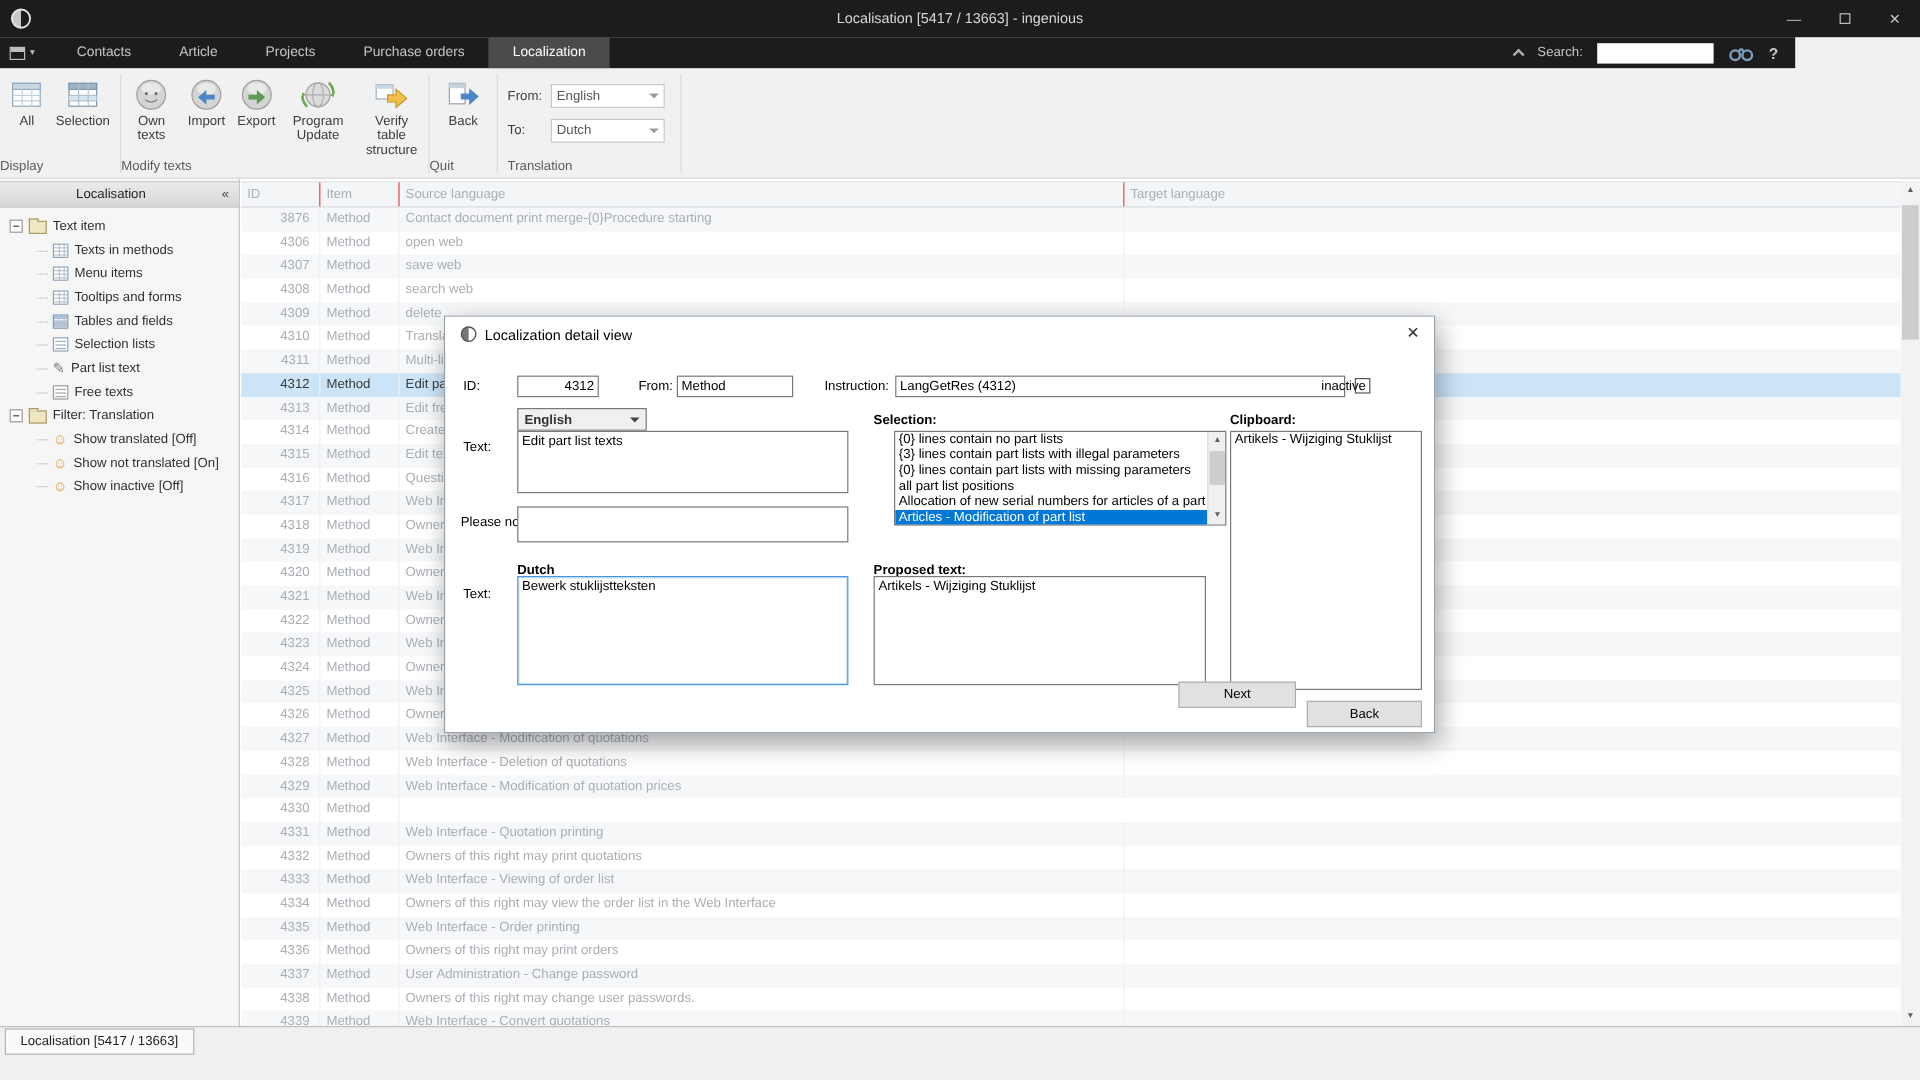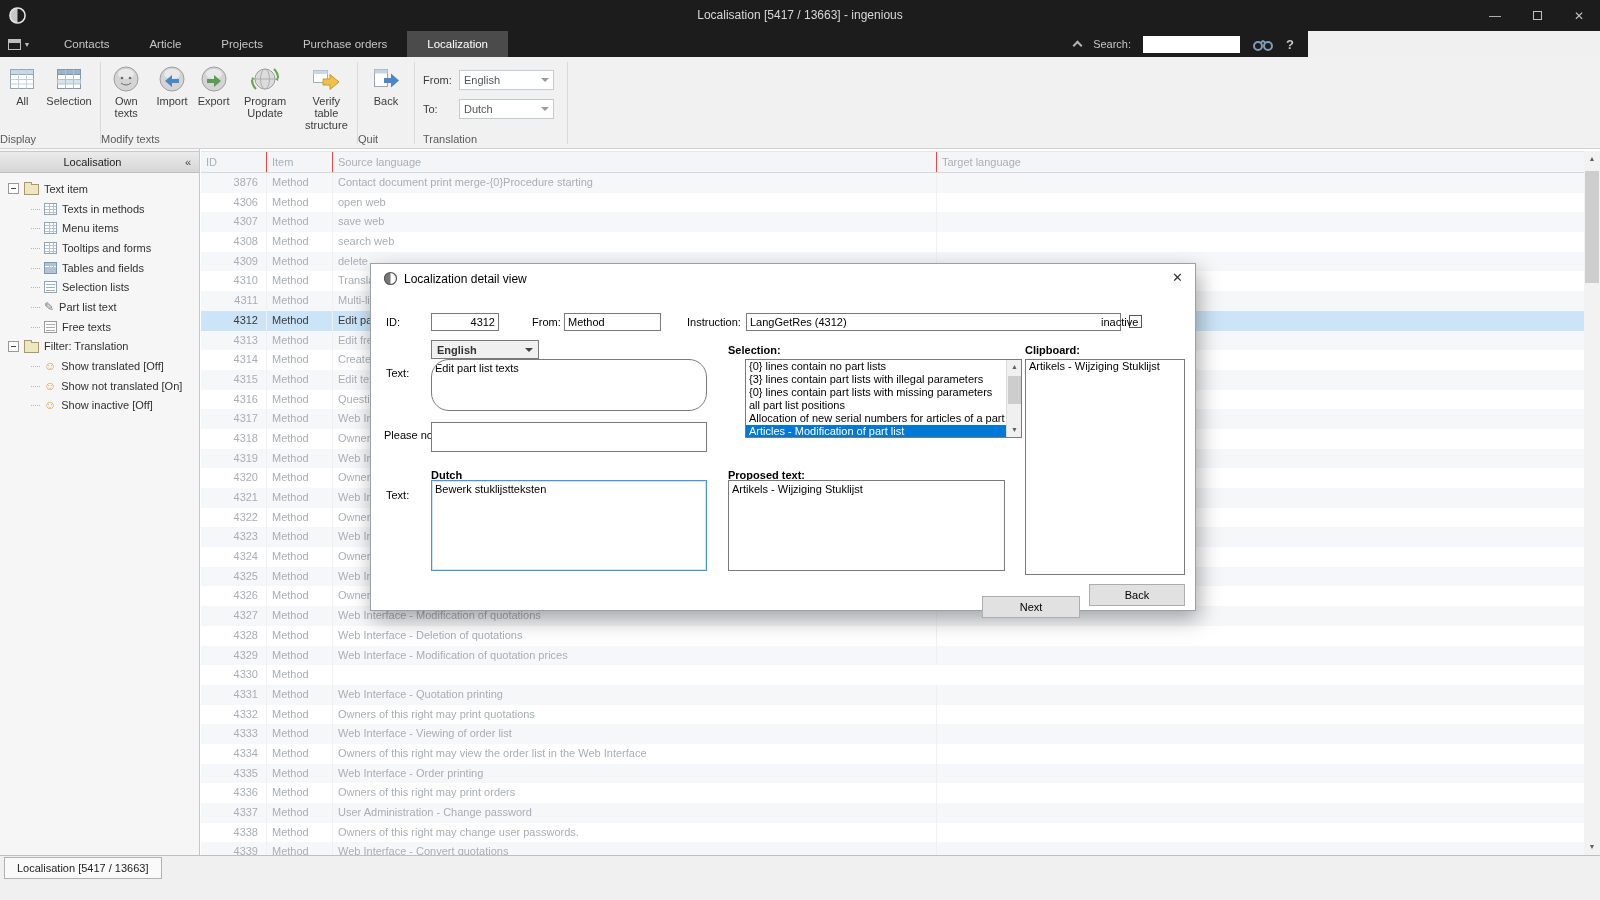--- a/index.html
+++ b/index.html
@@ -10,21 +10,21 @@
   
   .titlebar{position:absolute;left:0;top:0;width:1600px;height:31px;background:#1c1c1c}
   .logo{position:absolute;left:8px;top:6px;width:19px;height:19px}
   .win-title{position:absolute;left:0;right:0;top:0;height:31px;text-align:center;line-height:31px;
              font-size:12px;color:#d8d8d8}
   .win-controls{position:absolute;right:16px;top:0;height:31px;display:flex;align-items:center;gap:32px;color:#c0c0c0}
   .win-controls .glyph{font-size:12px;line-height:12px;cursor:default}
   .sq{width:9px;height:9px;border:1px solid #c0c0c0;display:inline-block}
 
   
-  .tabbar{position:absolute;left:0;top:31px;width:1308px;height:26px;background:#1c1c1c;display:flex;align-items:stretch}
+  .tabbar{position:absolute;left:0;top:31px;width:1496px;height:26px;background:#1c1c1c;display:flex;align-items:stretch}
   .menu-btn{width:38px;display:flex;align-items:center;justify-content:center;gap:3px}
   .menu-grid{width:13px;height:11px;border:1px solid #bdbdbd;
              background:linear-gradient(to bottom,#bdbdbd 0 3px,transparent 3px)}
   .caret{color:#bdbdbd;font-size:7px}
   .tab-strip{display:flex;margin-left:6px}
   .tab{padding:0 20px;display:flex;align-items:center;color:#c6c6c6;font-size:11.5px;white-space:nowrap}
   .tab.active{background:#4b4b4b;color:#fff}
   .tb-spacer{flex:1}
   .tb-right{display:flex;align-items:center;gap:12px;padding-right:14px}
   .chev{width:7px;height:7px;border-left:2px solid #b4b4b4;border-top:2px solid #b4b4b4;
@@ -142,21 +142,21 @@
   .listbox{position:absolute;border:1px solid #7a7a7a;background:#fff;overflow:hidden}
   .lb-sel{left:374px;top:95px;width:277px;height:79px;padding-right:15px}
   .lb-clip{left:654px;top:95px;width:160px;height:216px}
   .lbitem{height:13px;line-height:13px;padding-left:3px;white-space:nowrap;overflow:hidden;color:#000}
   .lbitem.sel{background:#0078d7;color:#fff}
   .lb-scroll{position:absolute;right:0;top:0;bottom:0;width:15px;background:#f0f0f0;border-left:1px solid #dcdcdc}
   .lb-scroll .sb-arrow{width:15px;height:14px;line-height:14px}
   .lb-thumb{top:16px;height:28px;left:1px;width:13px}
   .dbtn{position:absolute;height:22px;background:#e1e1e1;border:1px solid #adadad;text-align:center;line-height:20px;
         color:#000;cursor:default}
-  .btn-next{left:611px;top:332px;width:98px}
+  .btn-next{left:611px;top:304px;width:98px}
   .btn-back{left:718px;top:320px;width:96px}
 </style>
 </head>
 <body>
 
 <div class="titlebar">
   <svg class="logo" viewBox="0 0 20 20">
     <circle cx="10" cy="10" r="8" fill="none" stroke="#e6e6e6" stroke-width="1.6"></circle>
     <path d="M10 2 A8 8 0 0 0 10 18 Z" fill="#e6e6e6" opacity="0.85"></path>
   </svg>
@@ -644,21 +644,21 @@
 
   <div class="dcombo">
     <span>English</span>
     <span class="arr"></span>
   </div>
 
   <span class="dlbl b" style="left:357px;top:77px">Selection:</span>
   <span class="dlbl b" style="left:654px;top:77px">Clipboard:</span>
 
   <span class="dlbl" style="left:15px;top:100px">Text:</span>
-  <textarea class="dtextarea" style="left: 60px; top: 95px; width: 276px; height: 52px; border-radius: 18px;">Edit part list texts</textarea>
+  <textarea class="dtextarea" style="left: 60px; top: 95px; width: 276px; height: 52px;">Edit part list texts</textarea>
 
   <div class="listbox lb-sel">
     <div>
         <div class="lbitem">{0} lines contain no part lists</div>
         <div class="lbitem">{3} lines contain part lists with illegal parameters</div>
         <div class="lbitem">{0} lines contain part lists with missing parameters</div>
         <div class="lbitem">all part list positions</div>
         <div class="lbitem">Allocation of new serial numbers for articles of a part list h</div>
         <div class="lbitem sel">Articles - Modification of part list</div>
         <div class="lbitem">Belongs to part list item</div>

